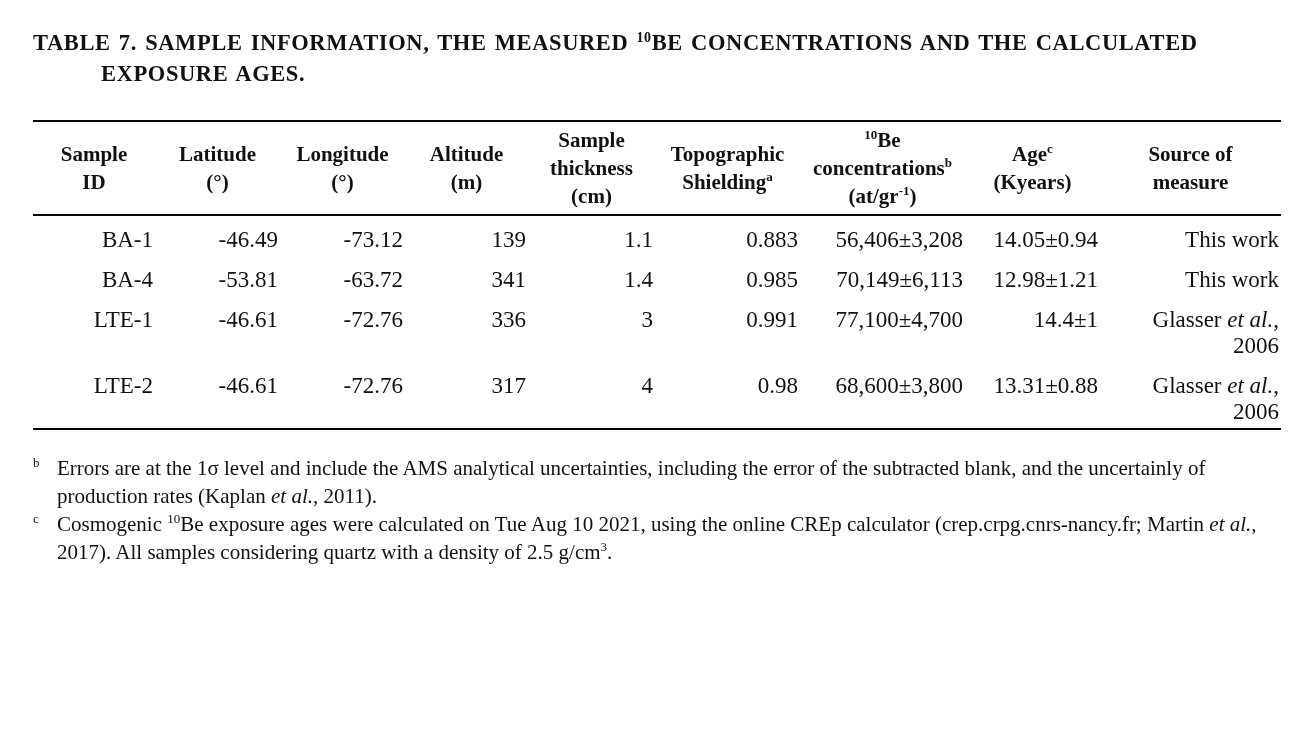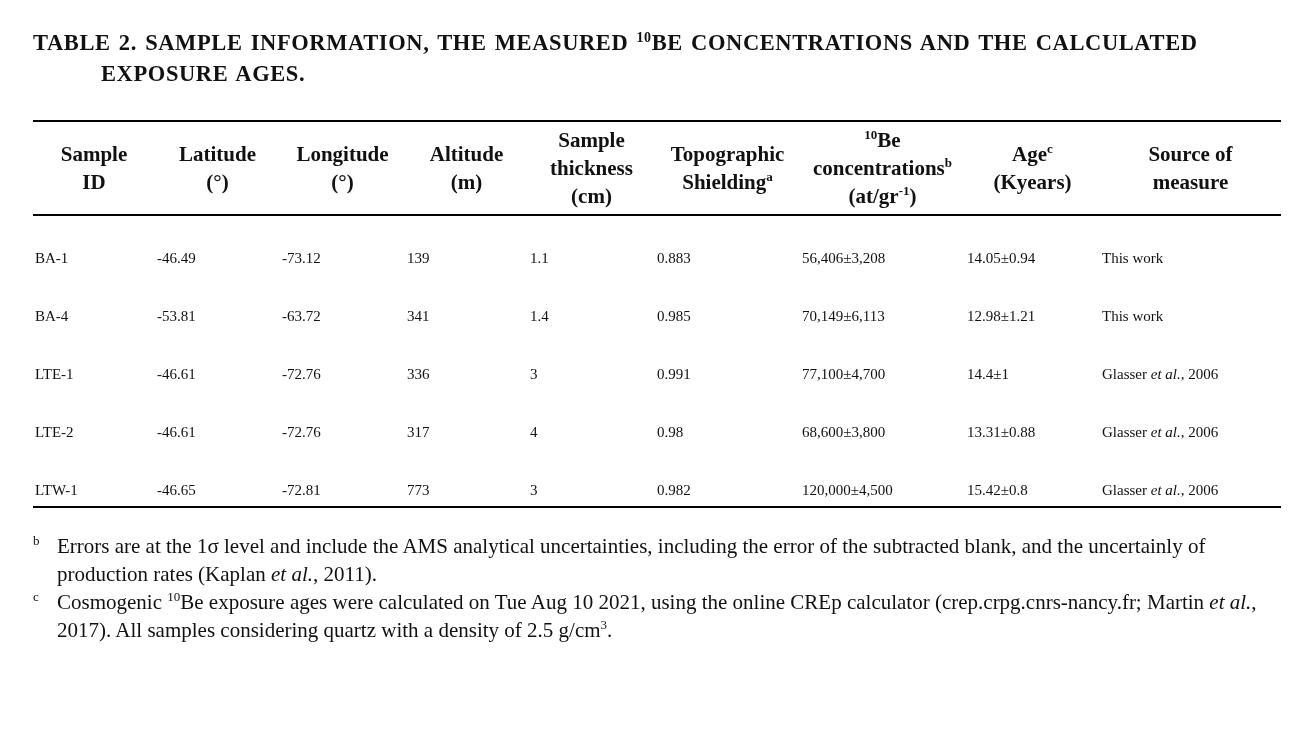--- a/index.html
+++ b/index.html
@@ -44,25 +44,25 @@
   th {
     font-weight: bold;
     font-size: 21px;
     line-height: 28px;
     text-align: center;
     vertical-align: middle;
     height: 92px;
     padding: 0 2px;
   }
   td {
-    font-size: 15px;
+    font-size: 23px;
     line-height: 26px;
-    text-align: left;
+    text-align: right;
     vertical-align: top;
-    padding: 29px 2px 3px 2px;
+    padding: 11px 2px 3px 2px;
   }
   col.c-sample    { width: 122px; }
   col.c-latitude  { width: 125px; }
   col.c-longitude { width: 125px; }
   col.c-altitude  { width: 123px; }
   col.c-thickness { width: 127px; }
   col.c-shielding { width: 145px; }
   col.c-conc      { width: 165px; }
   col.c-age       { width: 135px; }
   col.c-source    { width: 181px; }
@@ -89,21 +89,21 @@
   
   .sup { vertical-align: super; font-size: 0.62em; line-height: 0; }
   .i   { font-style: italic; }
 </style>
 </head>
 <body>
 
 <div class="page">
 
   <div class="caption">
-    <div class="caption-line1"><span>TABLE 2. SAMPLE INFORMATION, THE MEASURED </span><span class="sup">10</span><span>BE CONCENTRATIONS AND THE CALCULATED</span></div>
+    <div class="caption-line1"><span>TABLE 7. SAMPLE INFORMATION, THE MEASURED </span><span class="sup">10</span><span>BE CONCENTRATIONS AND THE CALCULATED</span></div>
     <div class="caption-line2">EXPOSURE AGES.</div>
   </div>
 
   <table class="data-table">
     <colgroup>
       <col class="c-sample">
         <col class="c-latitude">
         <col class="c-longitude">
       <col class="c-altitude">
         <col class="c-thickness">
@@ -192,31 +192,20 @@
           <td>LTE-2</td>
           <td>-46.61</td>
           <td>-72.76</td>
           <td>317</td>
           <td>4</td>
           <td>0.98</td>
           <td>68,600±3,800</td>
           <td>13.31±0.88</td>
           <td><span>Glasser </span><span class="i">et al.</span><span>, 2006</span></td>
         </tr>
-        <tr>
-          <td>LTW-1</td>
-          <td>-46.65</td>
-          <td>-72.81</td>
-          <td>773</td>
-          <td>3</td>
-          <td>0.982</td>
-          <td>120,000±4,500</td>
-          <td>15.42±0.8</td>
-          <td><span>Glasser </span><span class="i">et al.</span><span>, 2006</span></td>
-        </tr>
       </tbody>
   </table>
 
   <div class="footnotes" id="footnotes">
       <div class="footnote"><span class="fn-marker">b</span><span><span>Errors are at the 1σ level and include the AMS analytical uncertainties, including the error of the subtracted blank, and the uncertainly of production rates (Kaplan </span><span class="i">et al.</span><span>, 2011).</span></span></div>
       <div class="footnote"><span class="fn-marker">c</span><span><span>Cosmogenic </span><span class="sup">10</span><span>Be exposure ages were calculated on Tue Aug 10 2021, using the online CREp calculator (crep.crpg.cnrs-nancy.fr; Martin </span><span class="i">et al.</span><span>, 2017). All samples considering quartz with a density of 2.5 g/cm</span><span class="sup">3</span><span>.</span></span></div>
     </div>
 
 </div>
 

